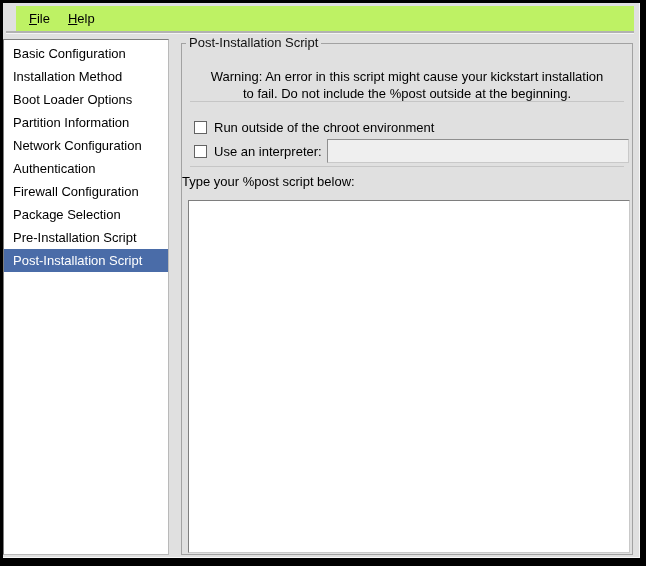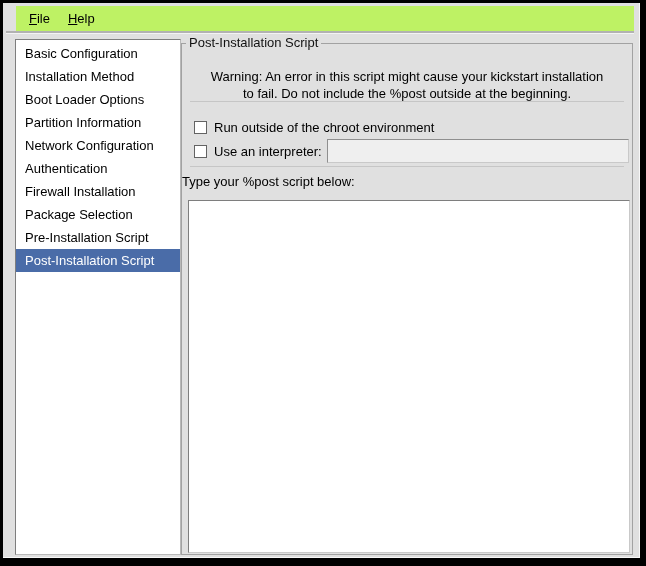--- a/index.html
+++ b/index.html
@@ -27,21 +27,21 @@
   }
   .menu-item .accel { text-decoration:underline; }
   .menu-sep {
     position:absolute; left:3px; right:6px; top:28px; height:2px;
     background:#b2b2b2;
     box-shadow: 0 1px 0 #f4f4f4;
   }
 
   
   .listbox {
-    position:absolute; left:12px; top:36px; width:166px; height:516px;
+    position:absolute; left:0; top:36px; width:166px; height:516px;
     background:#ffffff;
     border:1px solid #7e7e7e;
     border-right-color:#b9b9b9; border-bottom-color:#b9b9b9;
     overflow:hidden; padding-top:2px;
   }
   .list-row {
     height:23px; line-height:23px; padding-left:9px;
     white-space:nowrap; cursor:default;
   }
   .list-row.selected { background:#4a6ca8; color:#ffffff; }
@@ -114,21 +114,21 @@
     </div>
     <div class="menu-sep"></div>
 
     <div class="listbox">
       <div class="list-row">Basic Configuration</div>
       <div class="list-row">Installation Method</div>
       <div class="list-row">Boot Loader Options</div>
       <div class="list-row">Partition Information</div>
       <div class="list-row">Network Configuration</div>
       <div class="list-row">Authentication</div>
-      <div class="list-row">Firewall Installation</div>
+      <div class="list-row">Firewall Configuration</div>
       <div class="list-row">Package Selection</div>
       <div class="list-row">Pre-Installation Script</div>
       <div class="list-row selected">Post-Installation Script</div>
     </div>
 
     <div class="frame">
       <div class="frame-title">Post-Installation Script</div>
 
       <div class="warning">
         <div>Warning: An error in this script might cause your kickstart installation</div>

